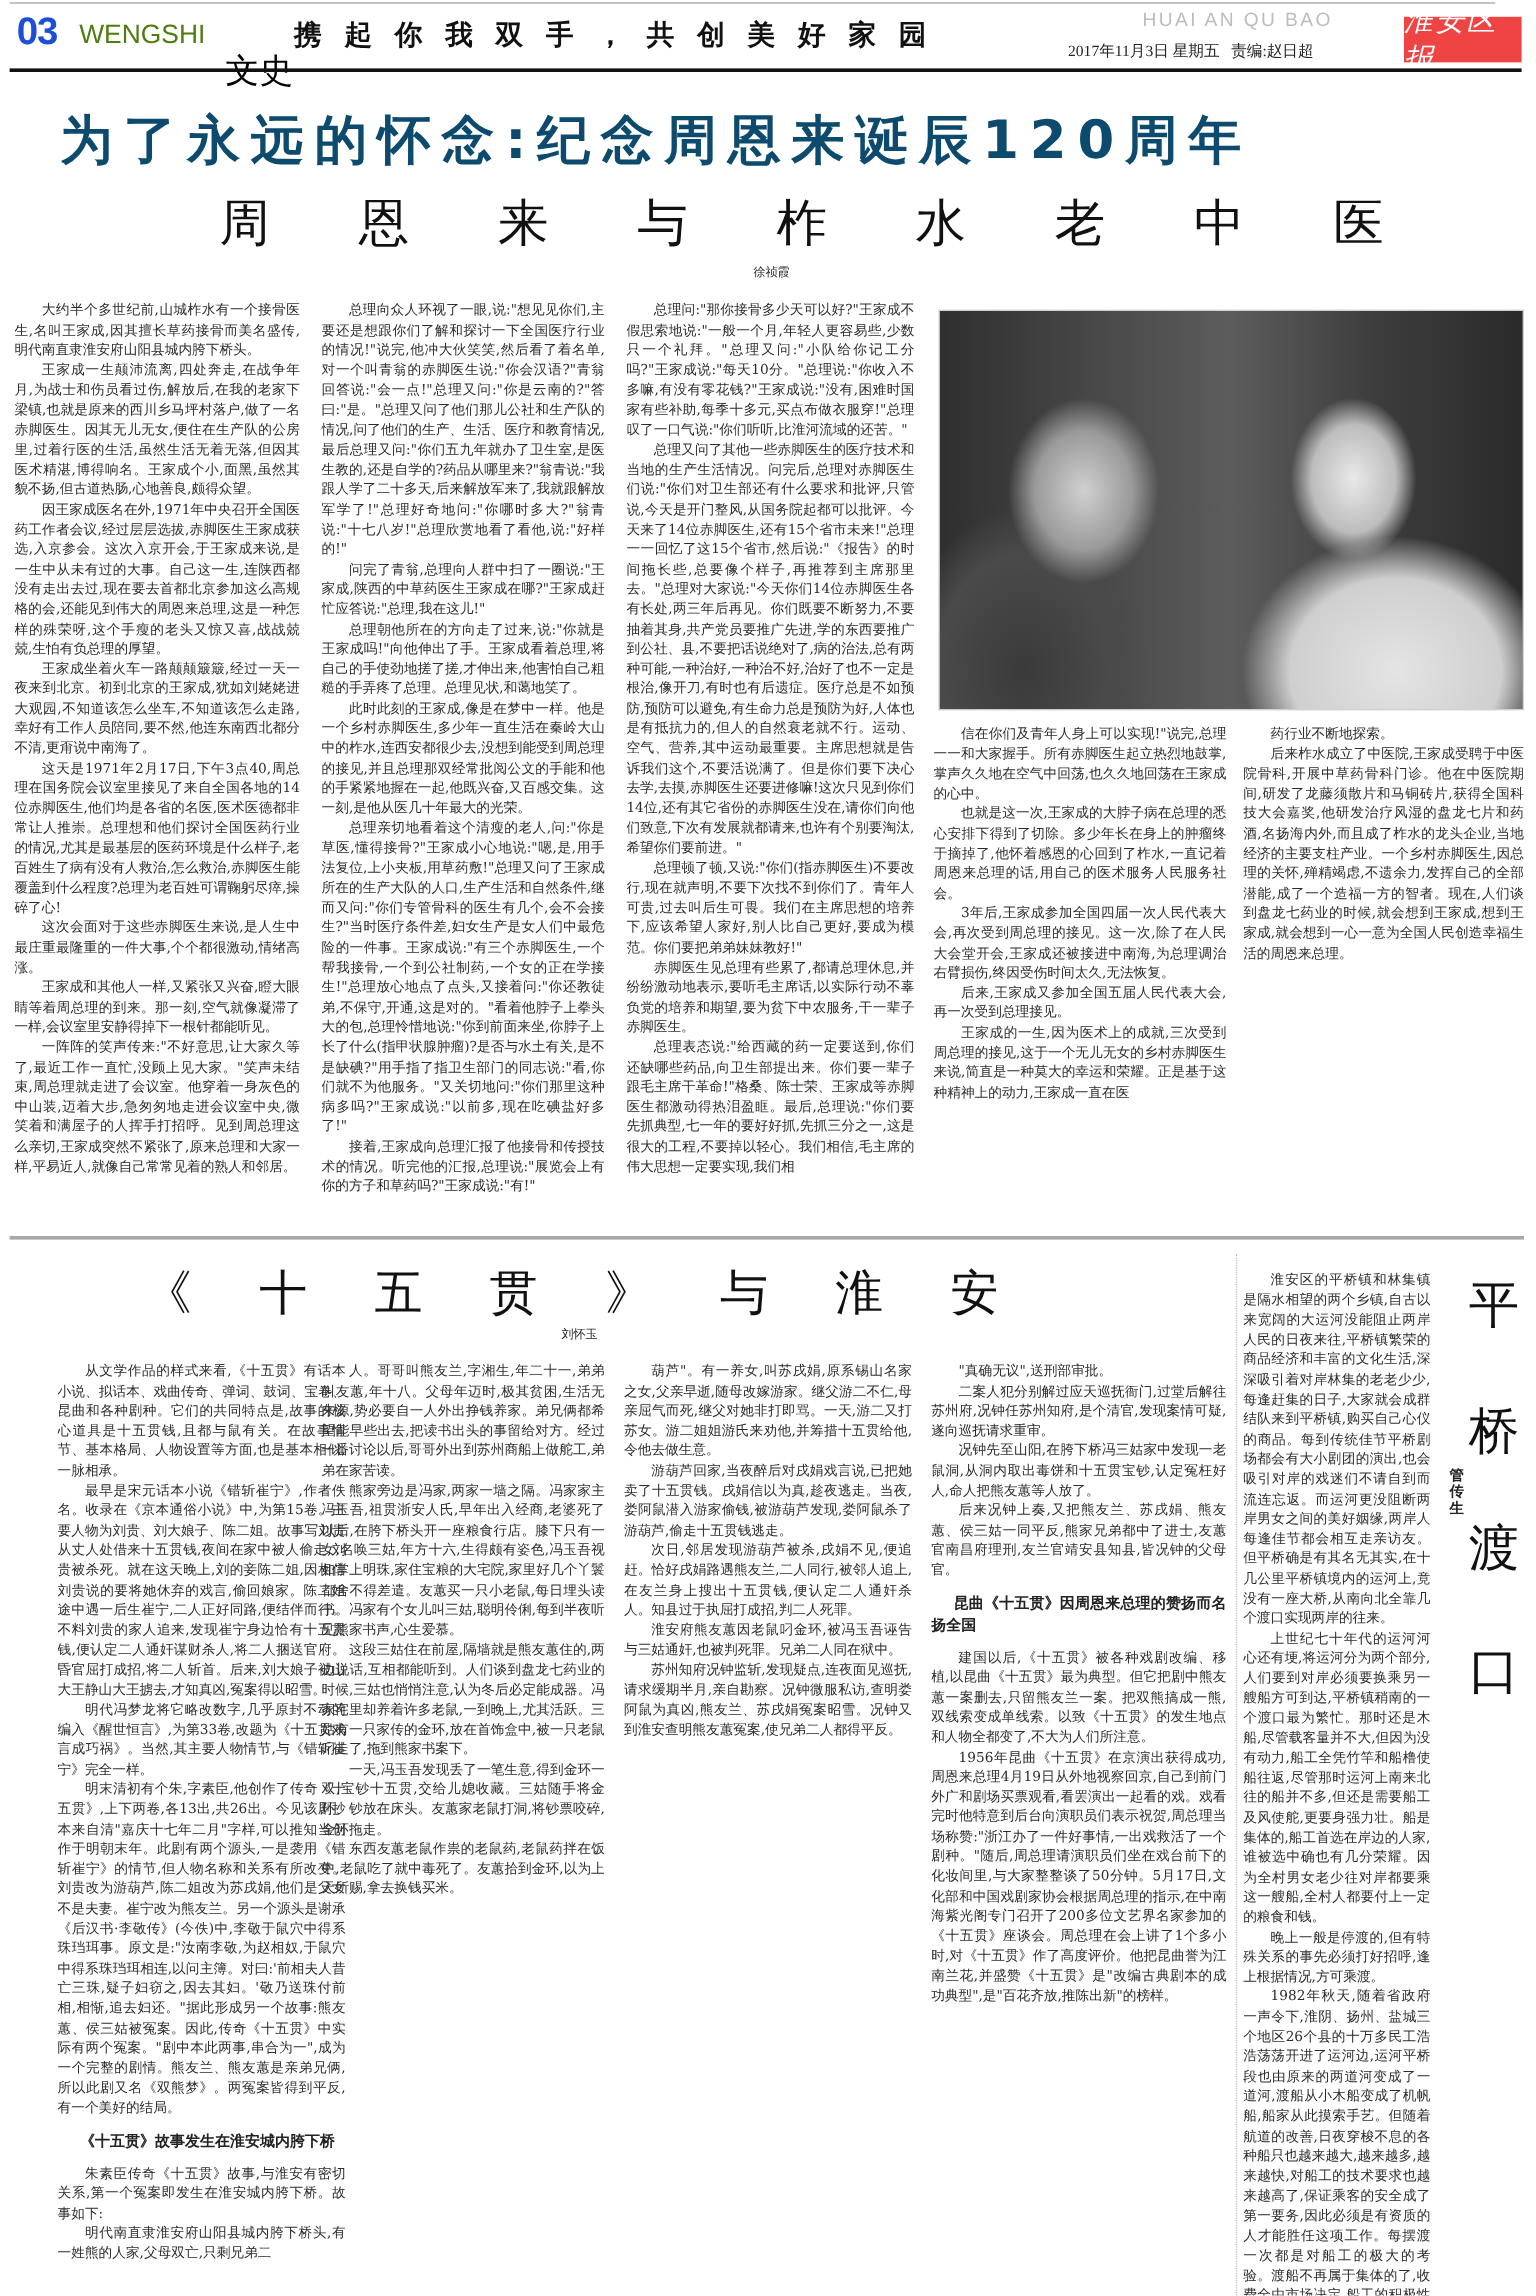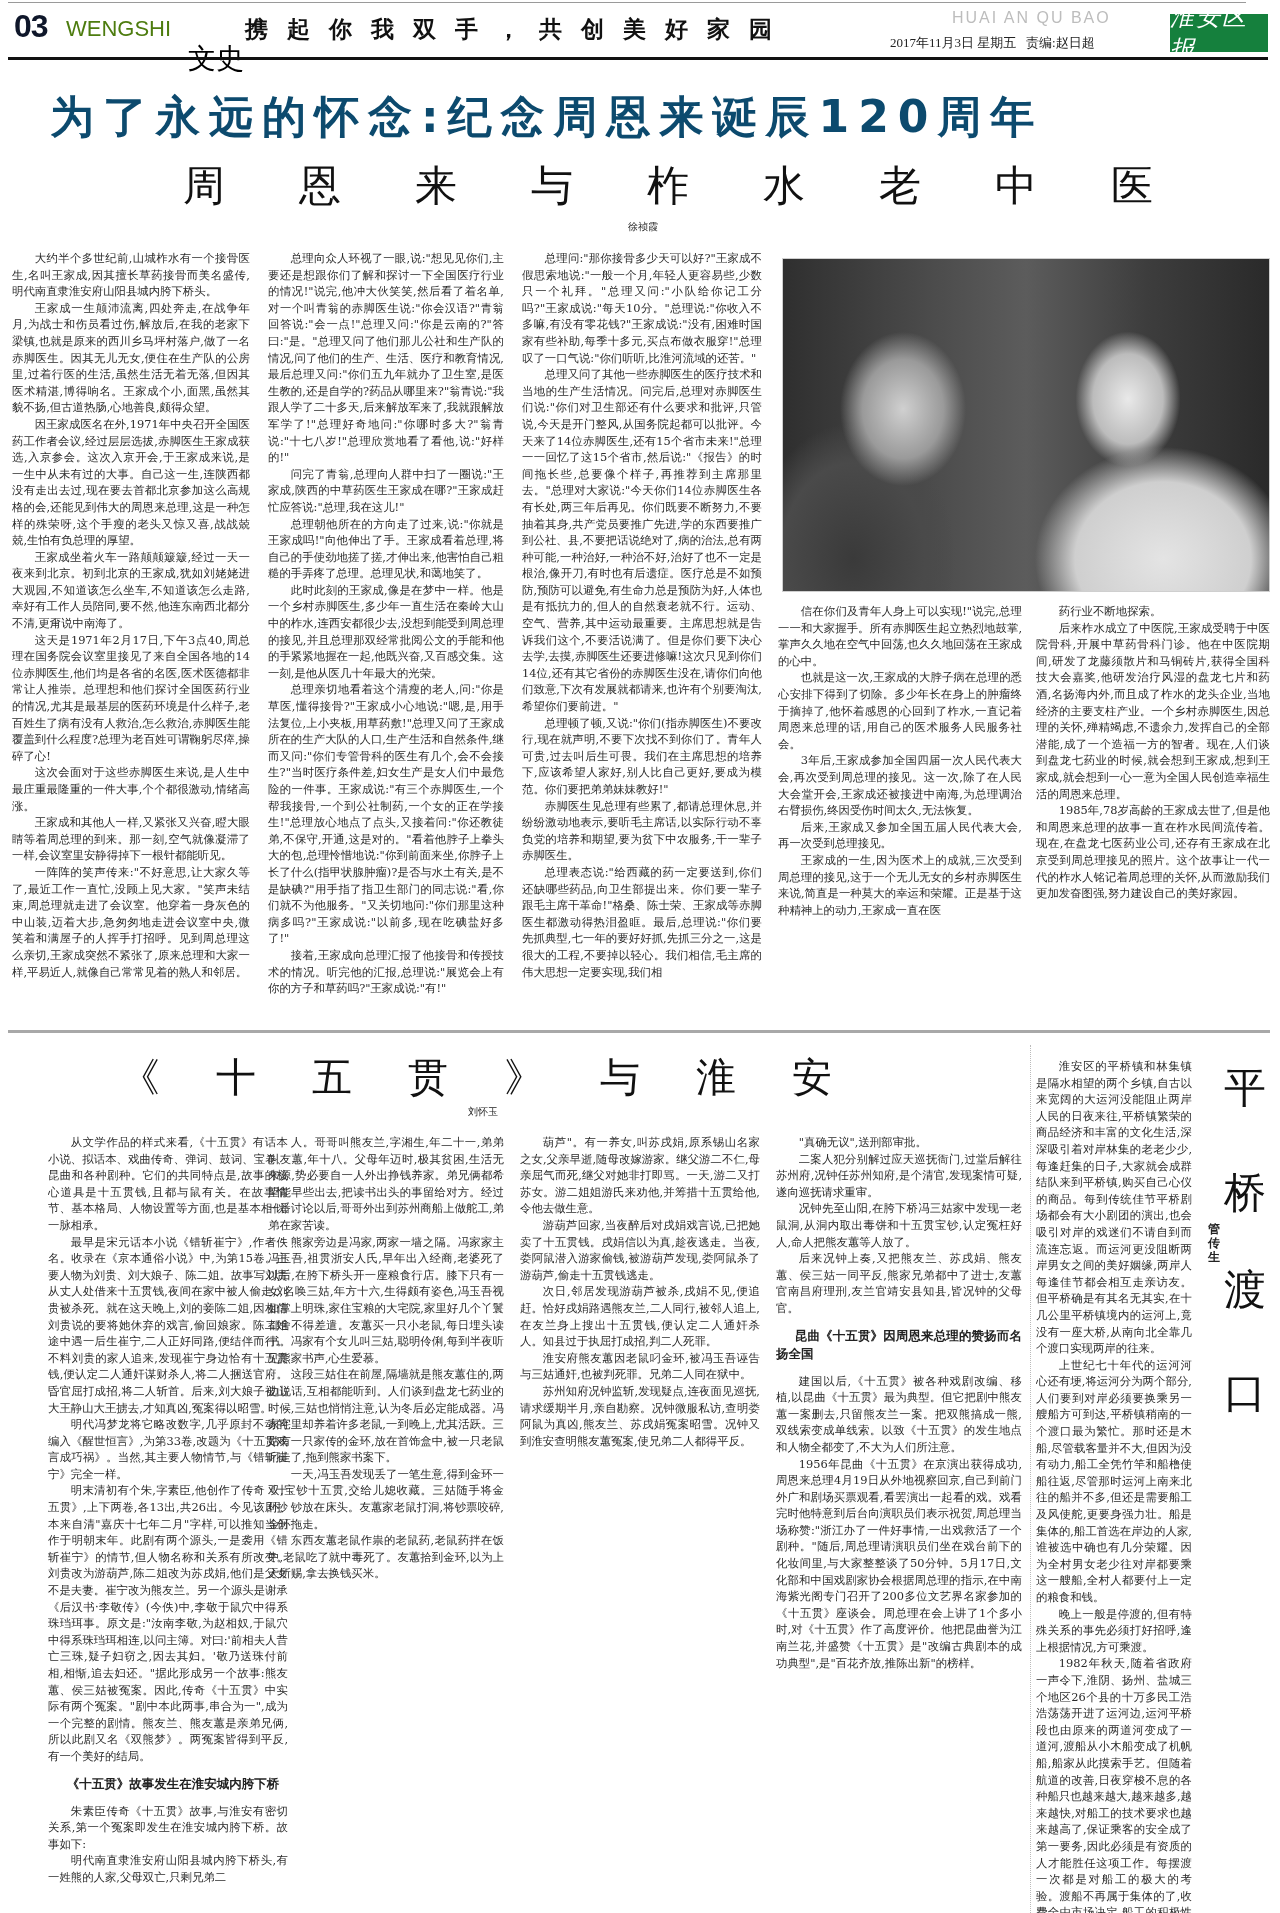--- a/index.html
+++ b/index.html
@@ -1,26 +1,26 @@
 <!DOCTYPE html>
 <html><head>
 <meta charset="utf-8">
 <style>
   html,body{margin:0;padding:0;background:#ffffff;}
   body{width:1280px;height:1913px;position:relative;overflow:hidden;font-family:"DejaVu Serif","Liberation Serif",serif;color:#222;}
   .abs{position:absolute;}
   
   .topline{position:absolute;left:8px;right:34px;top:2px;height:1px;background:#9a9a9a;}
-  .pagenum{left:14px;top:8px;font-family:"Liberation Sans","DejaVu Sans",sans-serif;font-weight:bold;font-size:32px;color:#0f172a;letter-spacing:-1px;}
+  .pagenum{left:14px;top:8px;font-family:"Liberation Sans","DejaVu Sans",sans-serif;font-weight:bold;font-size:32px;color:#1d4ed8;letter-spacing:-1px;}
   .section-en{left:66px;top:16px;font-family:"Liberation Sans","DejaVu Sans",sans-serif;font-size:22px;color:#4d7c0f;}
   .section-cn{left:188px;top:16px;font-size:28px;color:#000000;margin-top:24px;}
   .slogan{left:245px;top:14px;font-size:23px;font-weight:bold;letter-spacing:19px;color:#111;white-space:nowrap;}
   .paper-en{left:952px;top:9px;font-family:"Liberation Sans","DejaVu Sans",sans-serif;font-size:16px;color:#bdbdbd;letter-spacing:2px;}
   .dateline{left:890px;top:34px;font-family:Liberation Serif, serif;font-size:13px;color:#222;white-space:nowrap;}
-  .logo{left:1170px;top:14px;width:98px;height:38px;background:#15803d;color:#fff;font-family:"DejaVu Serif",serif;font-style:italic;font-size:24px;display:flex;align-items:center;justify-content:center;letter-spacing:2px;}
+  .logo{left:1170px;top:14px;width:98px;height:38px;background:#ef4444;color:#fff;font-family:"DejaVu Serif",serif;font-style:italic;font-size:24px;display:flex;align-items:center;justify-content:center;letter-spacing:2px;}
   .rule-thick{position:absolute;left:8px;right:12px;top:57px;height:3px;background:#111;}
   
   .headline{left:50px;top:88px;width:1190px;font-family:"DejaVu Sans","Liberation Sans",sans-serif;font-weight:bold;font-size:44px;letter-spacing:9px;color:#0c4a6e;white-space:nowrap;}
   .subhead{left:183px;top:158px;font-family:"DejaVu Sans","Liberation Sans",sans-serif;font-size:42px;letter-spacing:74px;color:#111;white-space:nowrap;}
   .byline{font-family:"DejaVu Sans","Liberation Sans",sans-serif;font-size:10px;color:#222;}
   
   .col{position:absolute;font-size:11.4px;line-height:16.6px;color:#2b2b2b;text-align:justify;overflow:hidden;}
   .col p{margin:0;text-indent:2em;}
   .col h4{margin:10px 0 10px 0;font-family:"DejaVu Sans","Liberation Sans",sans-serif;font-size:12.5px;font-weight:bold;color:#222;text-indent:1.5em;line-height:18px;}
   .photo{left:782px;top:258px;width:486px;height:332px;background:
@@ -88,21 +88,20 @@
 <div class="col" style="left:778px;top:603px;width:244px;height:425px;">
     <p>信在你们及青年人身上可以实现!"说完,总理一一和大家握手。所有赤脚医生起立热烈地鼓掌,掌声久久地在空气中回荡,也久久地回荡在王家成的心中。</p>
     <p>也就是这一次,王家成的大脖子病在总理的悉心安排下得到了切除。多少年长在身上的肿瘤终于摘掉了,他怀着感恩的心回到了柞水,一直记着周恩来总理的话,用自己的医术服务人民服务社会。</p>
     <p>3年后,王家成参加全国四届一次人民代表大会,再次受到周总理的接见。这一次,除了在人民大会堂开会,王家成还被接进中南海,为总理调治右臂损伤,终因受伤时间太久,无法恢复。</p>
     <p>后来,王家成又参加全国五届人民代表大会,再一次受到总理接见。</p>
     <p>王家成的一生,因为医术上的成就,三次受到周总理的接见,这于一个无儿无女的乡村赤脚医生来说,简直是一种莫大的幸运和荣耀。正是基于这种精神上的动力,王家成一直在医</p>
   </div>
 <div class="col" style="left:1036px;top:603px;width:234px;height:425px;">
     <p>药行业不断地探索。</p>
     <p>后来柞水成立了中医院,王家成受聘于中医院骨科,开展中草药骨科门诊。他在中医院期间,研发了龙藤须散片和马铜砖片,获得全国科技大会嘉奖,他研发治疗风湿的盘龙七片和药酒,名扬海内外,而且成了柞水的龙头企业,当地经济的主要支柱产业。一个乡村赤脚医生,因总理的关怀,殚精竭虑,不遗余力,发挥自己的全部潜能,成了一个造福一方的智者。现在,人们谈到盘龙七药业的时候,就会想到王家成,想到王家成,就会想到一心一意为全国人民创造幸福生活的周恩来总理。</p>
-    <p>1985年,78岁高龄的王家成去世了,但是他和周恩来总理的故事一直在柞水民间流传着。现在,在盘龙七医药业公司,还存有王家成在北京受到周总理接见的照片。这个故事让一代一代的柞水人铭记着周总理的关怀,从而激励我们更加发奋图强,努力建设自己的美好家园。</p>
   </div>
 
 <div class="abs divider" style="top:1030px;"></div>
 
 <div class="abs head2">《十五贯》与淮安</div>
 <div class="abs byline" style="left:468px;top:1105px;">刘怀玉</div>
 
 <div class="col" style="left:12px;top:1134px;width:240px;height:779px;margin-left:36px;">
   <div>
       <p>从文学作品的样式来看,《十五贯》有话本小说、拟话本、戏曲传奇、弹词、鼓词、宝卷、昆曲和各种剧种。它们的共同特点是,故事的核心道具是十五贯钱,且都与鼠有关。在故事情节、基本格局、人物设置等方面,也是基本相似,一脉相承。</p>

